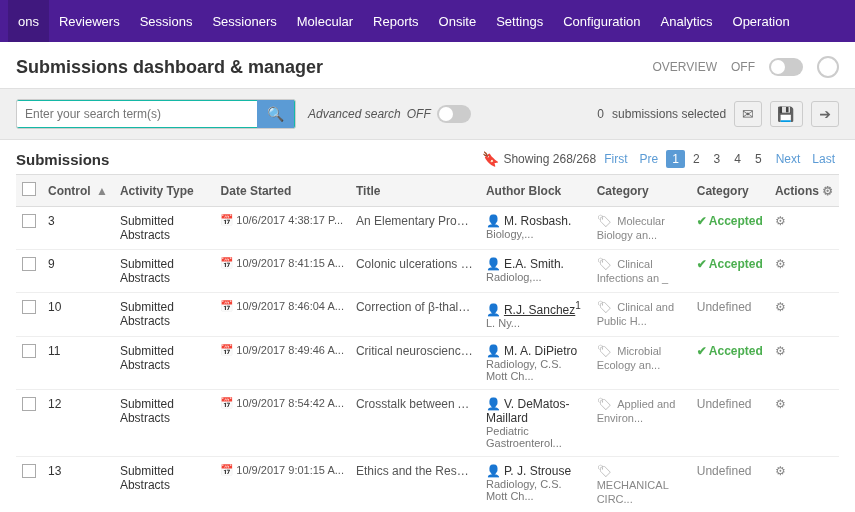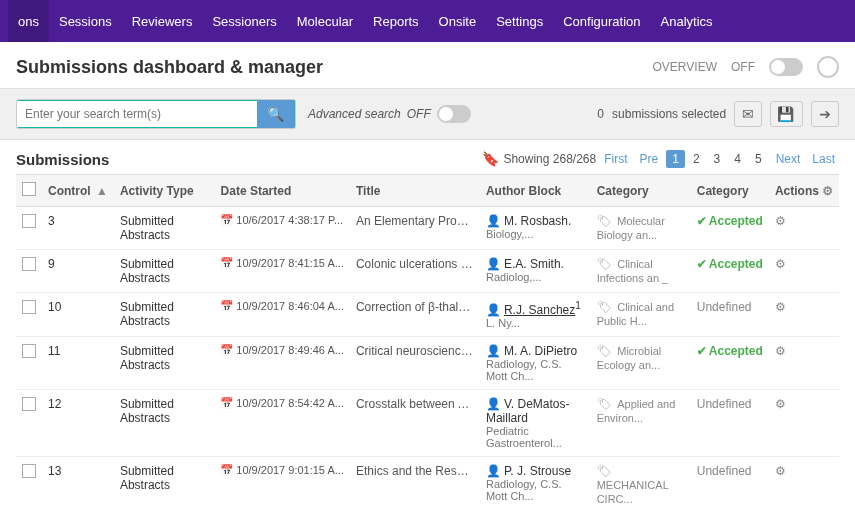--- a/index.html
+++ b/index.html
@@ -228,29 +228,30 @@
     .check-green { color: #4caf50; }
     .actions-col { width: 60px; }
     .gear-icon { color: #888; cursor: pointer; }
     .underline { text-decoration: underline; }
   </style>
 </head>
 <body>
 
 <nav class="top-nav">
   <a class="active">ons</a>
+  <a>Reviewers</a>
   <a>Sessions</a>
-  <a>Reviewers</a>
   <a>Sessioners</a>
   <a>Molecular</a>
   <a>Reports</a>
   <a>Onsite</a>
   <a>Settings</a>
   <a>Configuration</a>
   <a>Analytics</a>
+  <a>Operation</a>
 </nav>
 
 <div class="page-header">
   <h1 class="page-title">Submissions dashboard &amp; manager</h1>
   <div class="overview-toggle">
     <span>OVERVIEW</span>
     <span>OFF</span>
     <div class="toggle-switch"></div>
     <span class="circle-icon"></span>
   </div>

